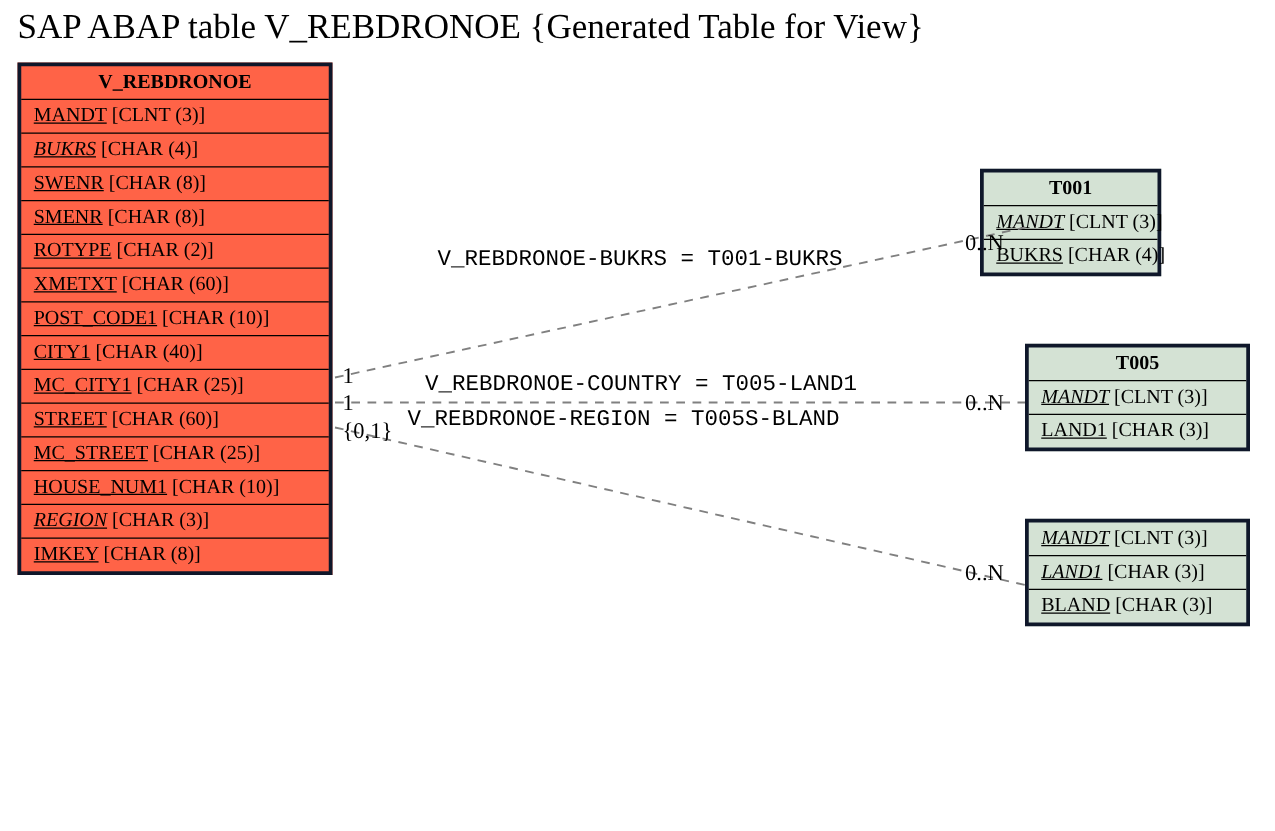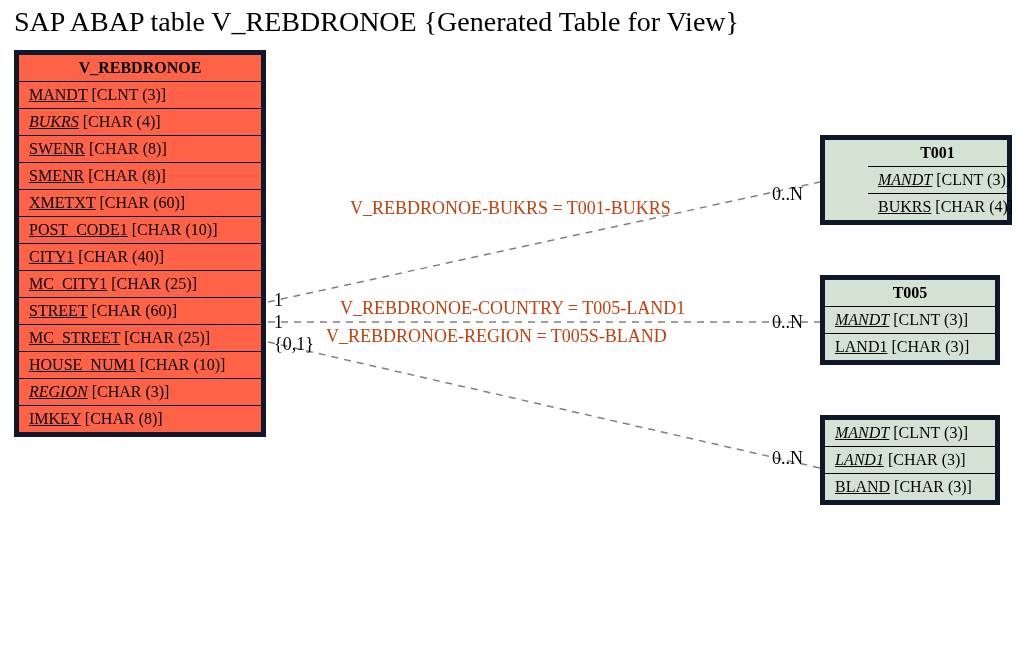--- a/index.html
+++ b/index.html
@@ -15,21 +15,21 @@
   }
   .title {
     position: absolute;
     top: 6px;
     left: 14px;
     font-size: 28px;
     color: #000;
   }
   .entity {
     position: absolute;
-    border: 5px solid #0f172a;
+    border: 3px solid #0f172a;
     font-size: 16px;
   }
   .entity-main { background: #ff6347; }
   .entity-ref  { background: #d4e2d4; }
   .entity-header {
     text-align: center;
     font-weight: bold;
     padding: 4px 10px;
     border-bottom: 1px solid #000;
     white-space: nowrap;
@@ -46,22 +46,22 @@
   svg.connectors {
     position: absolute;
     top: 0; left: 0;
     width: 1020px;
     height: 665px;
     pointer-events: none;
   }
   .rel-label {
     position: absolute;
     font-size: 18px;
-    color: #c2410c;
-    font-family: Liberation Serif, serif;
+    color: #000000;
+    font-family: Liberation Mono, monospace;
     white-space: nowrap;
   }
   .card-label {
     position: absolute;
     font-size: 18px;
     color: #000;
     font-family: "Times New Roman", serif;
     white-space: nowrap;
   }
 </style>
@@ -69,32 +69,33 @@
 <body>
 
 <div class="title">SAP ABAP table V_REBDRONOE {Generated Table for View}</div>
 
 <div class="entity entity-main" style="left:14px; top:50px; width:252px;">
   <div class="entity-header">V_REBDRONOE</div>
   <div class="entity-row"><span class="fieldname">MANDT</span> <span class="fieldtype">[CLNT (3)]</span></div>
   <div class="entity-row"><span class="fieldname italic">BUKRS</span> <span class="fieldtype">[CHAR (4)]</span></div>
   <div class="entity-row"><span class="fieldname">SWENR</span> <span class="fieldtype">[CHAR (8)]</span></div>
   <div class="entity-row"><span class="fieldname">SMENR</span> <span class="fieldtype">[CHAR (8)]</span></div>
+  <div class="entity-row"><span class="fieldname">ROTYPE</span> <span class="fieldtype">[CHAR (2)]</span></div>
   <div class="entity-row"><span class="fieldname">XMETXT</span> <span class="fieldtype">[CHAR (60)]</span></div>
   <div class="entity-row"><span class="fieldname">POST_CODE1</span> <span class="fieldtype">[CHAR (10)]</span></div>
   <div class="entity-row"><span class="fieldname">CITY1</span> <span class="fieldtype">[CHAR (40)]</span></div>
   <div class="entity-row"><span class="fieldname">MC_CITY1</span> <span class="fieldtype">[CHAR (25)]</span></div>
   <div class="entity-row"><span class="fieldname">STREET</span> <span class="fieldtype">[CHAR (60)]</span></div>
   <div class="entity-row"><span class="fieldname">MC_STREET</span> <span class="fieldtype">[CHAR (25)]</span></div>
   <div class="entity-row"><span class="fieldname">HOUSE_NUM1</span> <span class="fieldtype">[CHAR (10)]</span></div>
   <div class="entity-row"><span class="fieldname italic">REGION</span> <span class="fieldtype">[CHAR (3)]</span></div>
   <div class="entity-row"><span class="fieldname">IMKEY</span> <span class="fieldtype">[CHAR (8)]</span></div>
 </div>
 
-<div class="entity entity-ref" style="left:820px; top:135px; width:192px;padding-left:43px;">
+<div class="entity entity-ref" style="left:784px; top:135px; width:145px;">
   <div class="entity-header">T001</div>
   <div class="entity-row"><span class="fieldname italic">MANDT</span> <span class="fieldtype">[CLNT (3)]</span></div>
   <div class="entity-row"><span class="fieldname">BUKRS</span> <span class="fieldtype">[CHAR (4)]</span></div>
 </div>
 
 <div class="entity entity-ref" style="left:820px; top:275px; width:180px;">
   <div class="entity-header">T005</div>
   <div class="entity-row"><span class="fieldname italic">MANDT</span> <span class="fieldtype">[CLNT (3)]</span></div>
   <div class="entity-row"><span class="fieldname">LAND1</span> <span class="fieldtype">[CHAR (3)]</span></div>
 </div>

